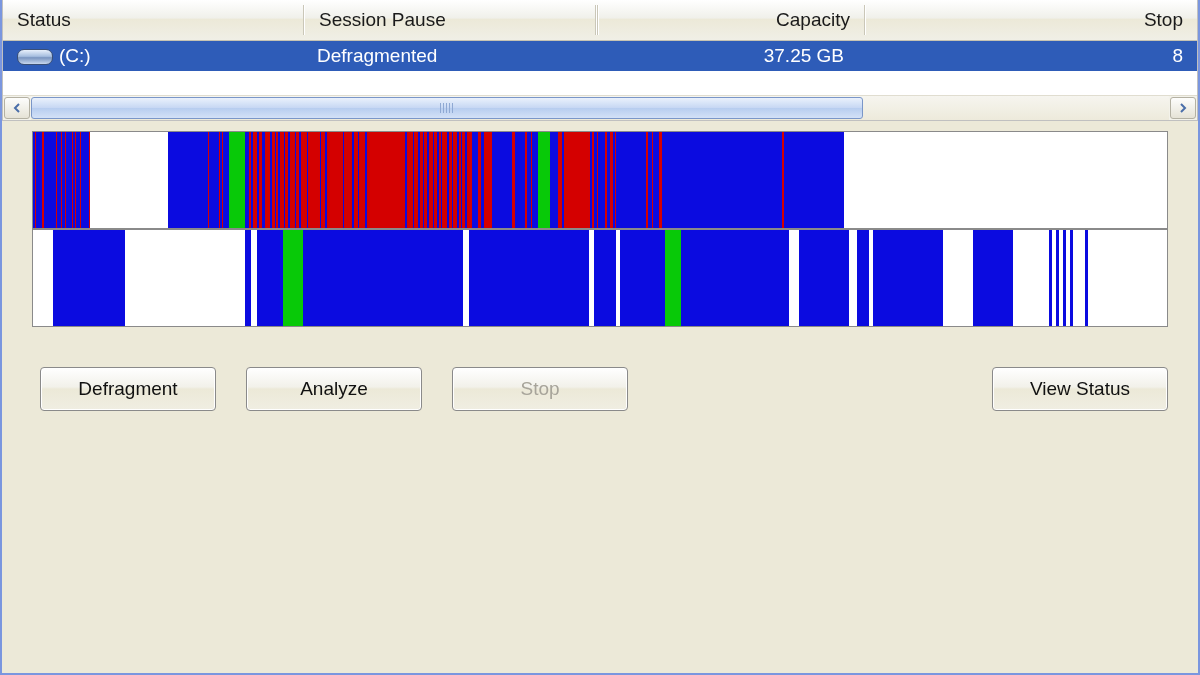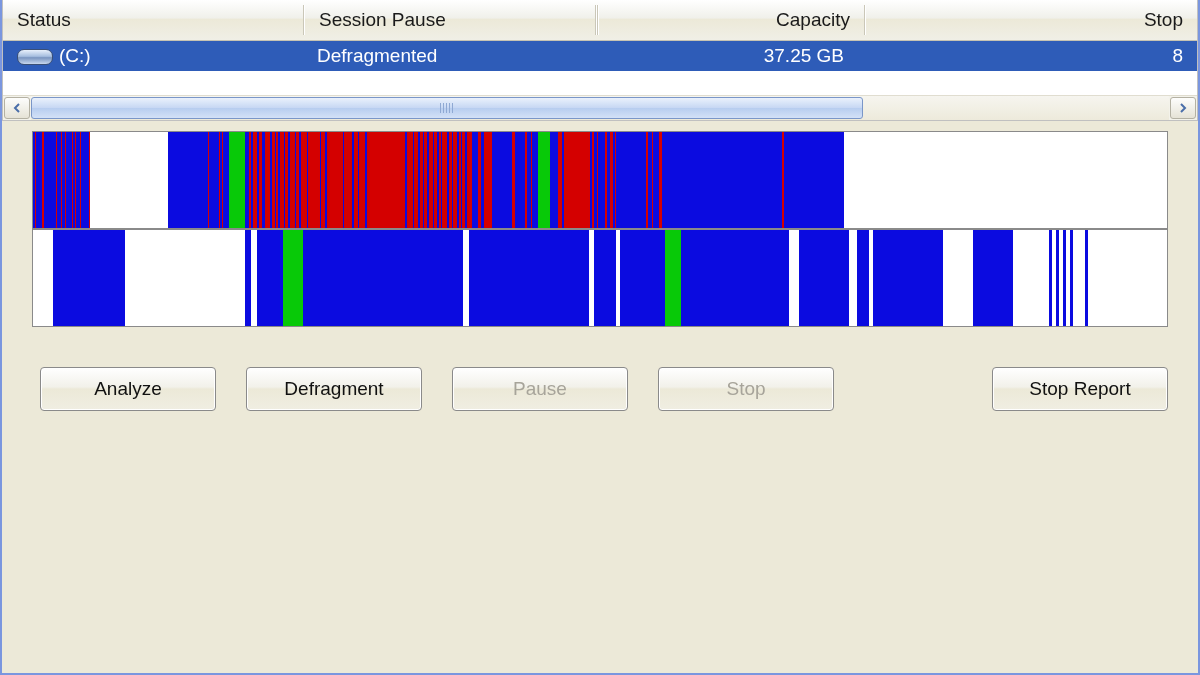--- a/index.html
+++ b/index.html
@@ -380,22 +380,21 @@
         <div class="seg c-white" style="width: 4px;"></div>
         <div class="seg c-blue" style="width: 3px;"></div>
         <div class="seg c-white" style="width: 4px;"></div>
         <div class="seg c-blue" style="width: 3px;"></div>
         <div class="seg c-white" style="width: 12px;"></div>
         <div class="seg c-blue" style="width: 3px;"></div>
         <div class="seg c-white" style="width: 80px;"></div>
       </div>
 
     <div class="button-row">
+      <button class="btn">Defragment</button>
       <button class="btn">Analyze</button>
-      <button class="btn">Defragment</button>
-      <button class="btn disabled">Pause</button>
       <button class="btn disabled">Stop</button>
       <div class="spacer"></div>
-      <button class="btn">Stop Report</button>
+      <button class="btn">View Status</button>
     </div>
   </div>
 
 </div>
 
 </body></html>

